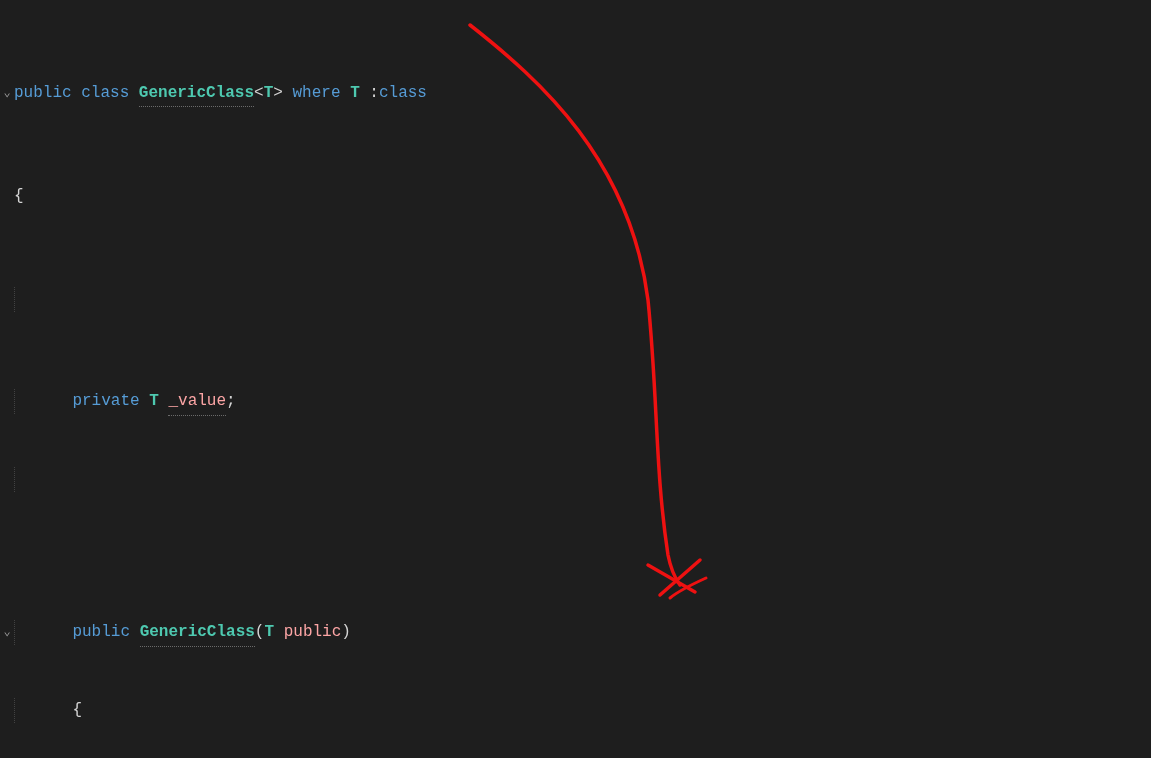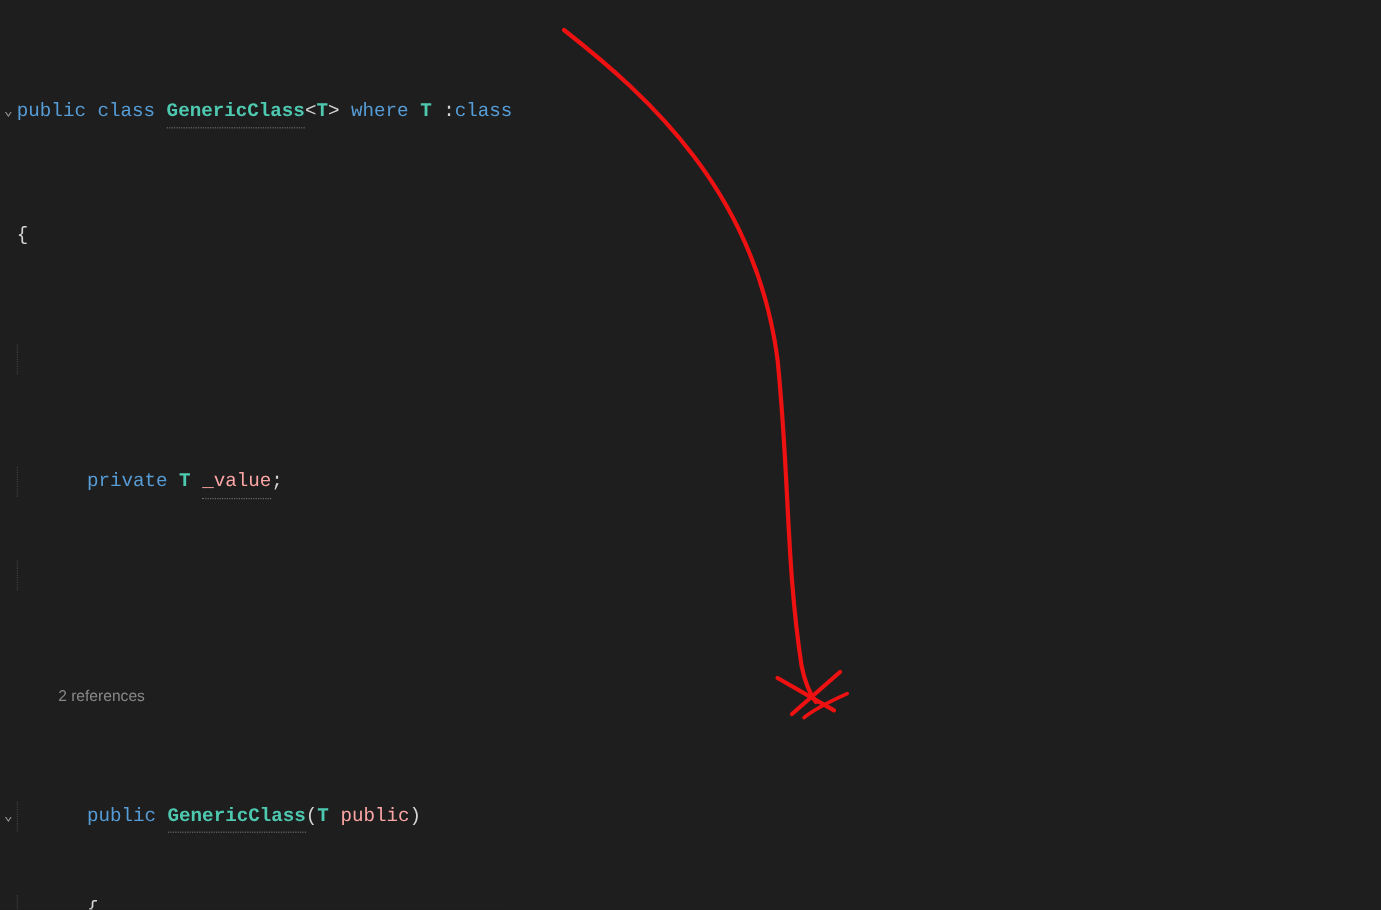--- a/index.html
+++ b/index.html
@@ -31,21 +31,20 @@
 
 
 <div class="line"><span class="gutter"> </span><span class="gblock"><span class="guide"></span></span></div>
 
 
 <div class="line"><span class="gutter"> </span><span class="gblock"><span class="guide"></span></span><span class="indent">    </span><span class="kw">private</span><span class="pn"> </span><span class="typ">T</span><span class="pn"> </span><span class="prm dotted">_value</span><span class="pn">;</span></div>
 
 <div class="line"><span class="gutter"> </span><span class="gblock"><span class="guide"></span></span></div>
 
 
-<div class="line ref"><span class="gutter"> </span><span class="gblock"> </span><span class="indent">    </span><span>2 references</span></div>
 
 
 <div class="line"><span class="gutter fold">⌄</span><span class="gblock"><span class="guide"></span></span><span class="indent">    </span><span class="kw">public</span><span class="pn"> </span><span class="typ dotted">GenericClass</span><span class="pn">(</span><span class="typ">T</span><span class="pn"> </span><span class="prm">public</span><span class="pn">)</span></div>
 
 <div class="line"><span class="gutter"> </span><span class="gblock"><span class="guide"></span></span><span class="indent">    </span><span class="pn">{</span></div>
 
 
 
 
 

